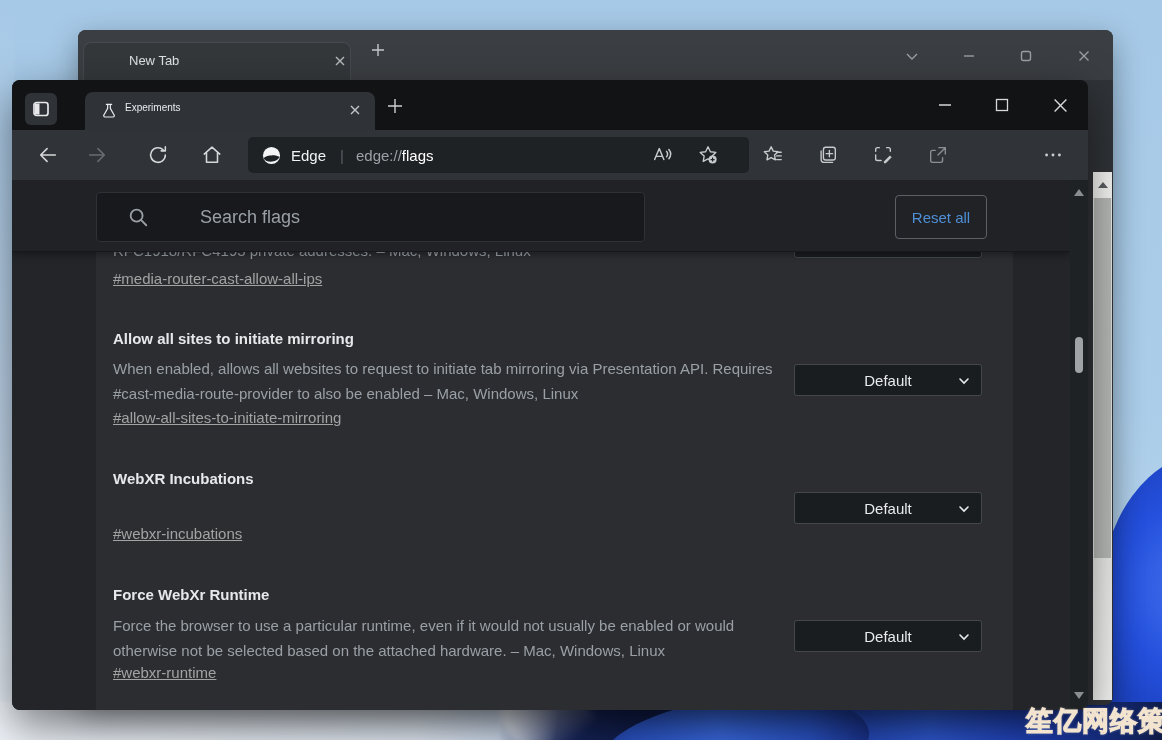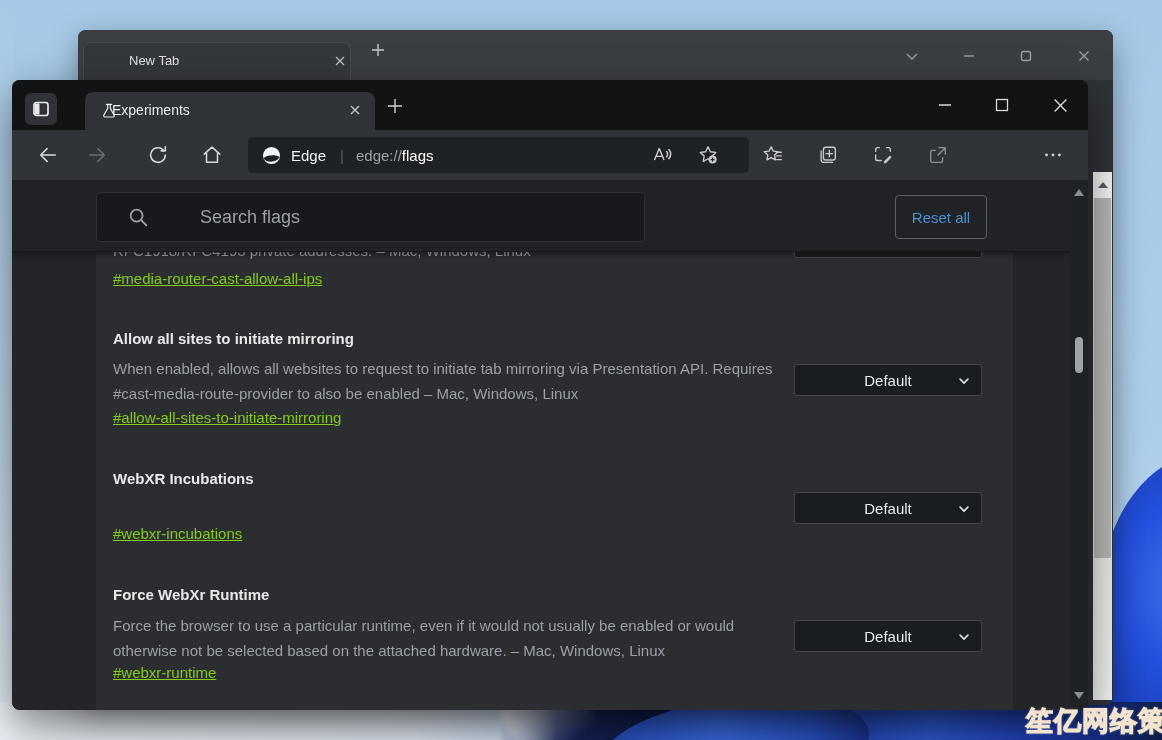--- a/index.html
+++ b/index.html
@@ -39,21 +39,21 @@
     display:flex;align-items:center;justify-content:center;}
   .bg-scroll-thumb{left:1016px;top:168px;width:17px;height:360px;background:#b6b8b6;}
   .tri-up-dark{width:0;height:0;border-left:5px solid transparent;border-right:5px solid transparent;border-bottom:6px solid #5b5e61;}
 
   
   .fgwin{left:12px;top:80px;width:1076px;height:630px;z-index:3;border-radius:8px;overflow:hidden;
     background:#232529;box-shadow:0 16px 44px rgba(0,0,0,.5);}
   .tabbar{left:0;top:0;width:1076px;height:50px;background:#121315;}
   .tab-actions{left:13px;top:13px;width:32px;height:32px;background:#2f3236;border-radius:6px;}
   .fg-tab{left:73px;top:12px;width:290px;height:38px;background:#2f3236;border-radius:8px 8px 0 0;}
-  .fg-tab-title{left:27px;top:10px;font-size:14px;color:#e9ebed;}
+  .fg-tab-title{left:40px;top:10px;font-size:10px;color:#e9ebed;}
   .fg-tab-close{left:260px;top:8px;width:20px;height:20px;color:#c5c7c9;}
   .fg-plus{left:370px;top:13px;width:26px;height:26px;color:#cdd0d2;}
   .fg-ctl{top:12px;width:30px;height:26px;color:#d6d8da;}
 
   .toolbar{left:0;top:50px;width:1076px;height:50px;background:#303337;}
   .tb-icon{top:13px;width:24px;height:24px;}
   .addressbar{left:236px;top:7px;width:501px;height:36px;background:#1f2225;border-radius:5px;
     display:flex;align-items:center;}
   .addr-text{font-size:15px;}
   .addr-brand{color:#f0f2f4;margin-left:10px;}
@@ -70,21 +70,21 @@
   .searchbox{left:84px;top:12px;width:549px;height:50px;background:#17191c;border:1px solid #2e3135;border-radius:4px;}
   .searchbox input{position:absolute;left:60px;top:0;width:480px;height:48px;background:transparent;border:none;outline:none;
     color:#e8eaed;font-size:18px;margin-left:41px;}
   .searchbox input::placeholder{color:#9aa0a6;opacity:1;}
   .search-glyph{position:absolute;left:30px;top:13px;width:22px;height:22px;}
   .reset-btn{left:883px;top:15px;width:92px;height:44px;border:1px solid #5c6064;border-radius:4px;
     color:#4e8fd6;font-size:15px;display:flex;align-items:center;justify-content:center;background:transparent;cursor:pointer;}
 
   .flag-title{left:101px;font-size:15px;font-weight:700;color:#e6e8ea;z-index:2;}
   .flag-desc{left:101px;width:660px;font-size:15px;line-height:25px;color:#9aa0a6;z-index:2;}
-  .flag-link{left:101px;font-size:15px;color:#84cc16;text-decoration:underline;z-index:2;}
+  .flag-link{left:101px;font-size:15px;color:#a3a3a3;text-decoration:underline;z-index:2;}
   .flag-select{left:782px;width:188px;height:32px;background:#1a1d20;border:1px solid #43474b;border-radius:3px;z-index:2;
     display:flex;align-items:center;justify-content:center;color:#e8eaed;font-size:15px;cursor:pointer;}
   .sel-chev{position:absolute;right:10px;top:9px;width:14px;height:14px;}
   .cut-desc{top:62px;line-height:18px;z-index:2;}
 
   .pg-scroll{left:1058px;top:0;width:18px;height:530px;background:#1f2225;z-index:4;}
   .pg-tri-up{position:absolute;left:4px;top:9px;width:0;height:0;
     border-left:5px solid transparent;border-right:5px solid transparent;border-bottom:7px solid #8a8d90;}
   .pg-tri-down{position:absolute;left:4px;top:512px;width:0;height:0;
     border-left:5px solid transparent;border-right:5px solid transparent;border-top:7px solid #8a8d90;}

